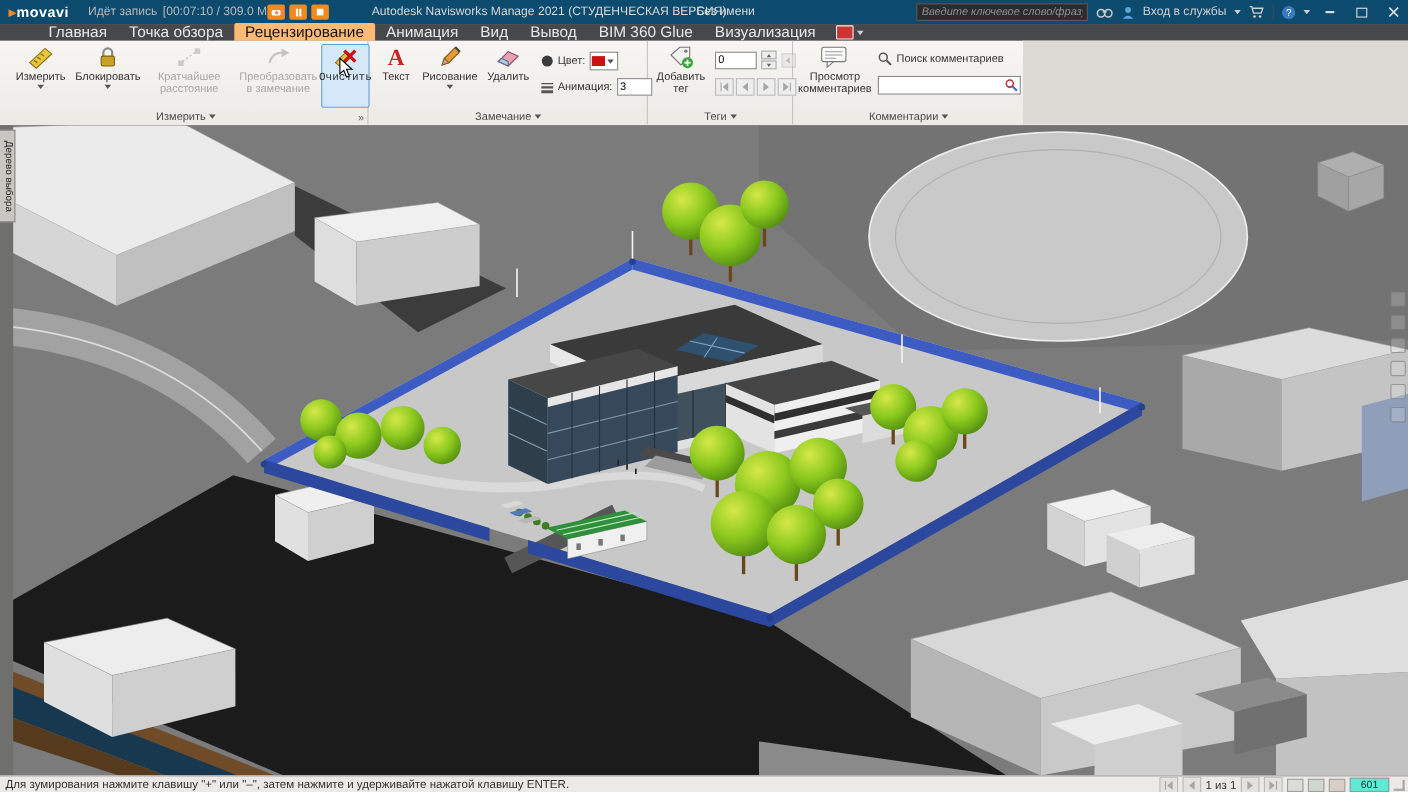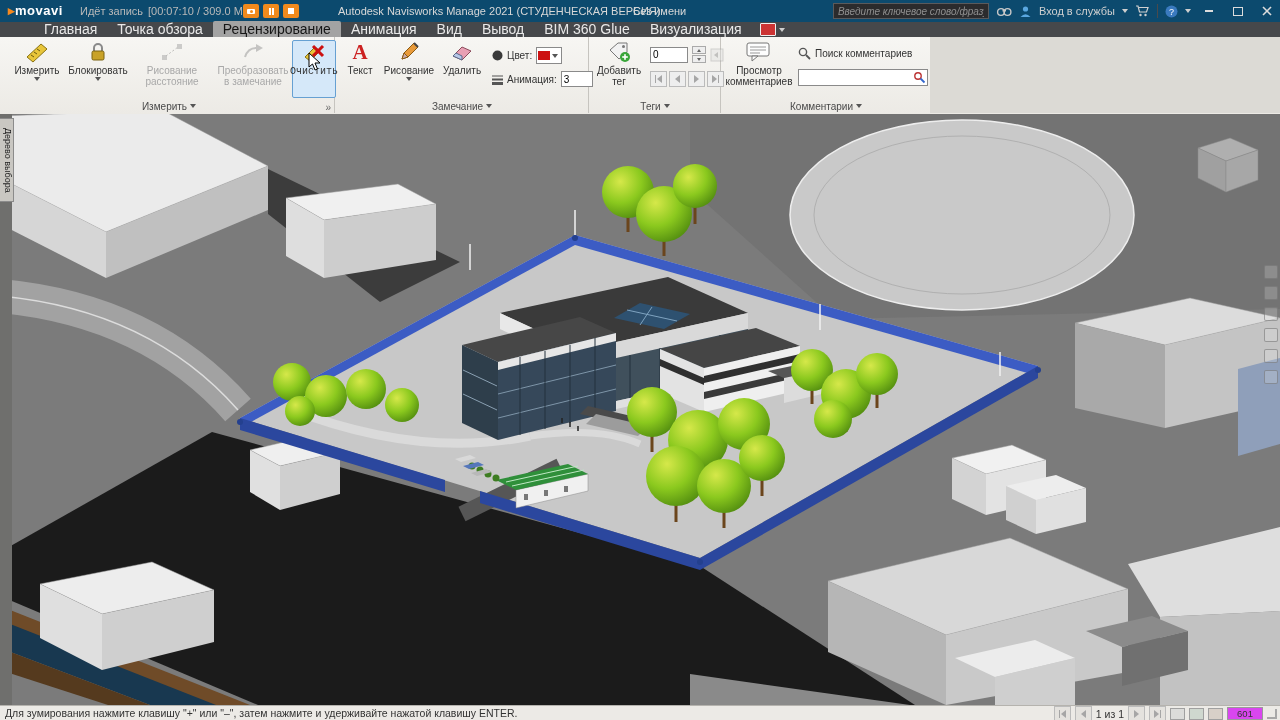--- a/index.html
+++ b/index.html
@@ -25,21 +25,21 @@
   .tb-label{color:#d0d0d0;font-size:11px;}
   .sepv{width:1px;height:14px;background:#4a4a4c;}
   .winbtn{width:22px;height:16px;display:flex;align-items:center;justify-content:center;}
   .win-min{width:8px;height:2px;background:#dcdcdc;}
   .win-max{width:8px;height:7px;border:1.5px solid #dcdcdc;}
   .caret-w{width:0;height:0;border-left:3px solid transparent;border-right:3px solid transparent;border-top:4px solid #cfcfcf;}
 
   
   #tabsrow{position:absolute;left:0;top:22px;width:1280px;height:15px;background:#46484b;display:flex;align-items:flex-end;padding-left:34px;box-sizing:border-box;}
   .tab{padding:1px 10px 0 10px;font-size:14px;color:#e8e8e8;height:15px;line-height:14px;white-space:nowrap;}
-  .tab.active{background:#a3a3a3;color:#151515;border-radius:2px 2px 0 0;}
+  .tab.active{background:#fdba74;color:#151515;border-radius:2px 2px 0 0;}
   .addin-tab{display:flex;align-items:center;gap:3px;padding:0 8px;height:15px;}
   .addin-ic{width:14px;height:11px;background:#c33;border:1px solid #eee;border-radius:1px;}
 
   
   #ribbon{position:absolute;left:0;top:37px;width:1280px;height:77px;background:linear-gradient(#f7f6f3,#eceae5);border-bottom:1px solid #9e9c97;}
   .rgroup{position:absolute;top:0;height:76px;border-right:1px solid #c6c4bf;}
   .rfooter{position:absolute;left:0;right:0;bottom:1px;height:12px;font-size:10px;color:#4a4a4a;display:flex;justify-content:center;align-items:center;gap:3px;}
   .caret-d{width:0;height:0;border-left:3px solid transparent;border-right:3px solid transparent;border-top:4px solid #555;}
   .bigbtn{position:absolute;top:3px;display:flex;flex-direction:column;align-items:center;gap:1px;font-size:10px;line-height:11px;color:#333;text-align:center;cursor:default;}
   .bigbtn .ic{height:24px;display:flex;align-items:center;justify-content:center;}
@@ -67,21 +67,21 @@
   #seltree-tab{position:absolute;left:0;top:118px;width:13px;height:82px;background:#c9c7c2;border:1px solid #8b8b8b;border-left:none;
      writing-mode:vertical-rl;font-size:9px;color:#222;text-align:center;line-height:11px;}
   .navbar-strip{position:absolute;right:2px;top:265px;display:flex;flex-direction:column;gap:7px;}
   .navbar-ic{width:12px;height:12px;border:1px solid rgba(110,110,110,.55);background:rgba(235,235,235,.22);border-radius:2px;}
 
   
   #statusbar{position:absolute;left:0;top:705px;width:1280px;height:15px;background:#eceae6;border-top:1px solid #b5b3ae;font-size:10.5px;color:#333;}
   #statusbar .hint{position:absolute;left:5px;top:1px;white-space:nowrap;}
   .sb-right{position:absolute;right:3px;top:0;height:15px;display:flex;align-items:center;gap:4px;}
   .sb-ic{width:13px;height:10px;border:1px solid #a0a0a0;background:#dcdcda;}
-  .membox{width:34px;height:11px;border:1px solid #9a9a9a;background:#d946ef;font-size:9.5px;text-align:center;line-height:11px;}
+  .membox{width:34px;height:11px;border:1px solid #9a9a9a;background:#5eead4;font-size:9.5px;text-align:center;line-height:11px;}
   .grip{width:8px;height:8px;border-right:2px solid #a8a8a8;border-bottom:2px solid #a8a8a8;}
 
   #cursor{position:absolute;left:308px;top:52px;z-index:50;}
 </style>
 </head>
 <body>
 
 <div id="titlebar">
   <span class="logo"><span class="dot">▸</span><span>movavi</span></span>
   <span class="rec-status">Идёт запись</span>
@@ -178,21 +178,21 @@
       <span class="caret-d"></span>
     </div>
     <div class="bigbtn disabled" style="left:128px;width:80px;">
       <span class="ic">
         <svg width="22" height="20">
             <rect x="1" y="13" width="5" height="5" fill="#9a9a9a"></rect>
             <rect x="16" y="2" width="5" height="5" fill="#9a9a9a"></rect>
             <line x1="5" y1="14" x2="17" y2="5" stroke="#777" stroke-dasharray="2 2"></line>
           </svg>
       </span>
-      <span>Рисование расстояние</span>
+      <span>Кратчайшее расстояние</span>
     </div>
     <div class="bigbtn disabled" style="left:210px;width:78px;">
       <span class="ic">
         <svg width="22" height="20">
             <path d="M3 15 Q6 5 16 6" fill="none" stroke="#8a8a8a" stroke-width="2"></path>
             <polygon points="14,2 21,6 14,10" fill="#8a8a8a"></polygon>
           </svg>
       </span>
       <span>Преобразовать в замечание</span>
     </div>

